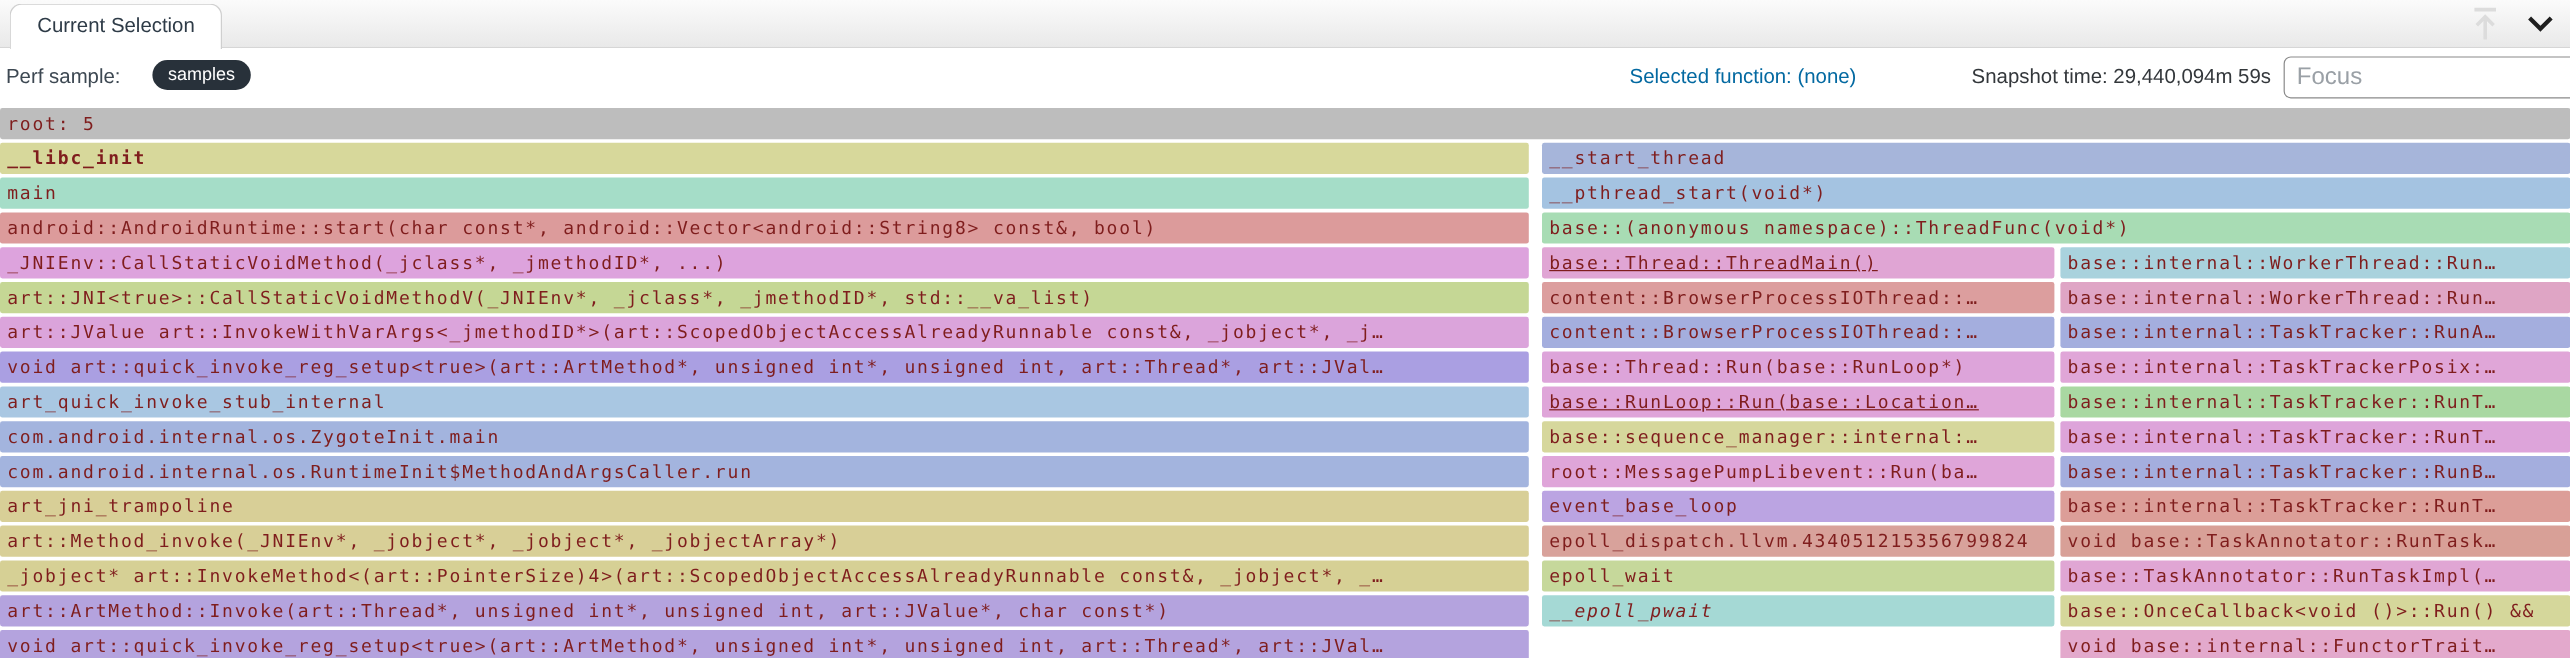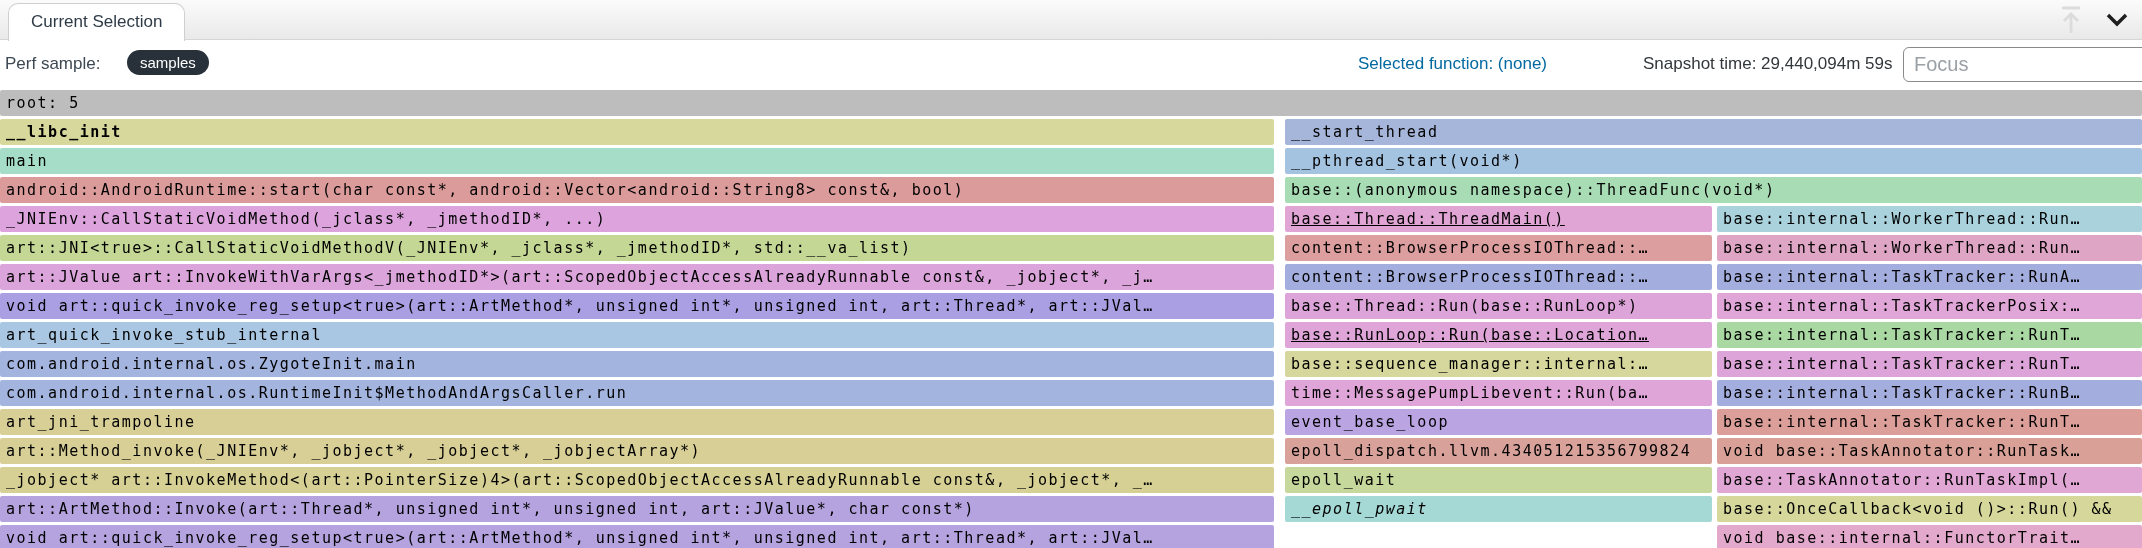--- a/index.html
+++ b/index.html
@@ -29,21 +29,21 @@
   .snap-time { position: absolute; left: 1643px; top: 13px; font-size: 17px; color: #33373b; }
   .focus-input { position: absolute; left: 1903px; top: 6px; width: 260px; height: 35px;
     border: 1px solid #8a8a8a; border-radius: 6px; font-size: 20px; padding: 0 10px;
     color: #3c4043; outline: none; font-family: "Liberation Sans", sans-serif; }
   .focus-input::placeholder { color: #9aa0a6; opacity: 1; }
 
   
   .flamegraph { position: absolute; left: 0; top: 0; width: 2142px; height: 548px; }
   .flame-block { position: absolute; height: 26px; line-height: 26px;
     font-family: "DejaVu Sans Mono", monospace; font-size: 15px; letter-spacing: 1.5px;
-    color: #000000; padding-left: 6px; white-space: nowrap; overflow: hidden;
+    color: #7f1d1d; padding-left: 6px; white-space: nowrap; overflow: hidden;
     border-radius: 2px; cursor: pointer; }
 </style>
 </head>
 <body>
 
 <div class="flamegraph">
     <div class="flame-block" style="top: 90px; left: 0px; width: 2142px; background: rgb(189, 189, 189);">root: 5</div>
     <div class="flame-block" style="top: 119px; left: 0px; width: 1274px; background: rgb(215, 216, 155); font-weight: bold;">__libc_init</div>
     <div class="flame-block" style="top: 119px; left: 1285px; width: 857px; background: rgb(166, 181, 218);">__start_thread</div>
     <div class="flame-block" style="top: 148px; left: 0px; width: 1274px; background: rgb(165, 221, 200);">main</div>
@@ -62,21 +62,21 @@
     <div class="flame-block" style="top: 293px; left: 0px; width: 1274px; background: rgb(170, 159, 226);">void art::quick_invoke_reg_setup&lt;true&gt;(art::ArtMethod*, unsigned int*, unsigned int, art::Thread*, art::JVal…</div>
     <div class="flame-block" style="top: 293px; left: 1285px; width: 427px; background: rgb(221, 164, 218);">base::Thread::Run(base::RunLoop*)</div>
     <div class="flame-block" style="top: 293px; left: 1717px; width: 425px; background: rgb(224, 166, 216);">base::internal::TaskTrackerPosix:…</div>
     <div class="flame-block" style="top: 322px; left: 0px; width: 1274px; background: rgb(169, 199, 226);">art_quick_invoke_stub_internal</div>
     <div class="flame-block" style="top: 322px; left: 1285px; width: 427px; background: rgb(223, 165, 217); text-decoration: underline;">base::RunLoop::Run(base::Location…</div>
     <div class="flame-block" style="top: 322px; left: 1717px; width: 425px; background: rgb(169, 216, 162);">base::internal::TaskTracker::RunT…</div>
     <div class="flame-block" style="top: 351px; left: 0px; width: 1274px; background: rgb(163, 180, 222);">com.android.internal.os.ZygoteInit.main</div>
     <div class="flame-block" style="top: 351px; left: 1285px; width: 427px; background: rgb(214, 215, 156);">base::sequence_manager::internal:…</div>
     <div class="flame-block" style="top: 351px; left: 1717px; width: 425px; background: rgb(221, 164, 218);">base::internal::TaskTracker::RunT…</div>
     <div class="flame-block" style="top: 380px; left: 0px; width: 1274px; background: rgb(163, 180, 222);">com.android.internal.os.RuntimeInit$MethodAndArgsCaller.run</div>
-    <div class="flame-block" style="top: 380px; left: 1285px; width: 427px; background: rgb(223, 165, 217);">time::MessagePumpLibevent::Run(ba…</div>
+    <div class="flame-block" style="top: 380px; left: 1285px; width: 427px; background: rgb(223, 165, 217);">root::MessagePumpLibevent::Run(ba…</div>
     <div class="flame-block" style="top: 380px; left: 1717px; width: 425px; background: rgb(164, 174, 222);">base::internal::TaskTracker::RunB…</div>
     <div class="flame-block" style="top: 409px; left: 0px; width: 1274px; background: rgb(216, 207, 151);">art_jni_trampoline</div>
     <div class="flame-block" style="top: 409px; left: 1285px; width: 427px; background: rgb(187, 164, 226);">event_base_loop</div>
     <div class="flame-block" style="top: 409px; left: 1717px; width: 425px; background: rgb(220, 158, 152);">base::internal::TaskTracker::RunT…</div>
     <div class="flame-block" style="top: 438px; left: 0px; width: 1274px; background: rgb(216, 207, 151);">art::Method_invoke(_JNIEnv*, _jobject*, _jobject*, _jobjectArray*)</div>
     <div class="flame-block" style="top: 438px; left: 1285px; width: 427px; background: rgb(216, 162, 155);">epoll_dispatch.llvm.434051215356799824</div>
     <div class="flame-block" style="top: 438px; left: 1717px; width: 425px; background: rgb(216, 160, 151);">void base::TaskAnnotator::RunTask…</div>
     <div class="flame-block" style="top: 467px; left: 0px; width: 1274px; background: rgb(214, 208, 149);">_jobject* art::InvokeMethod&lt;(art::PointerSize)4&gt;(art::ScopedObjectAccessAlreadyRunnable const&amp;, _jobject*, _…</div>
     <div class="flame-block" style="top: 467px; left: 1285px; width: 427px; background: rgb(198, 216, 155);">epoll_wait</div>
     <div class="flame-block" style="top: 467px; left: 1717px; width: 425px; background: rgb(224, 166, 212);">base::TaskAnnotator::RunTaskImpl(…</div>

